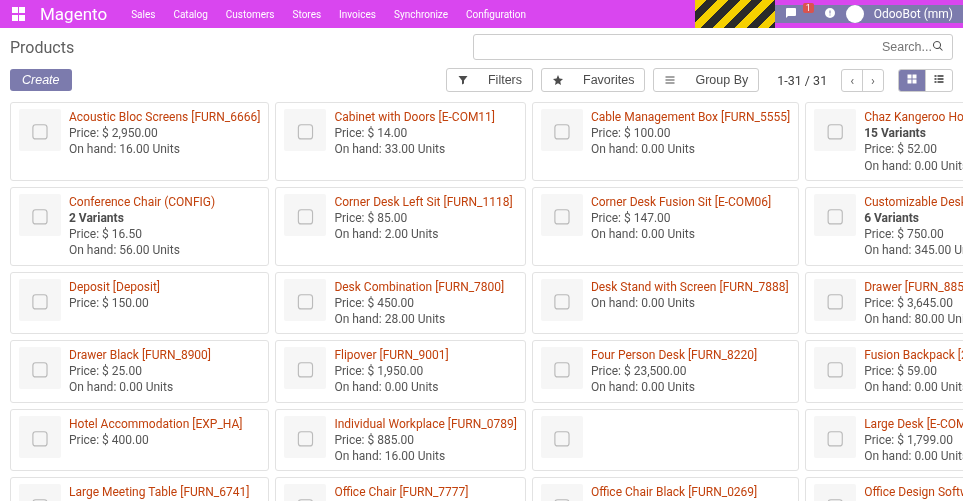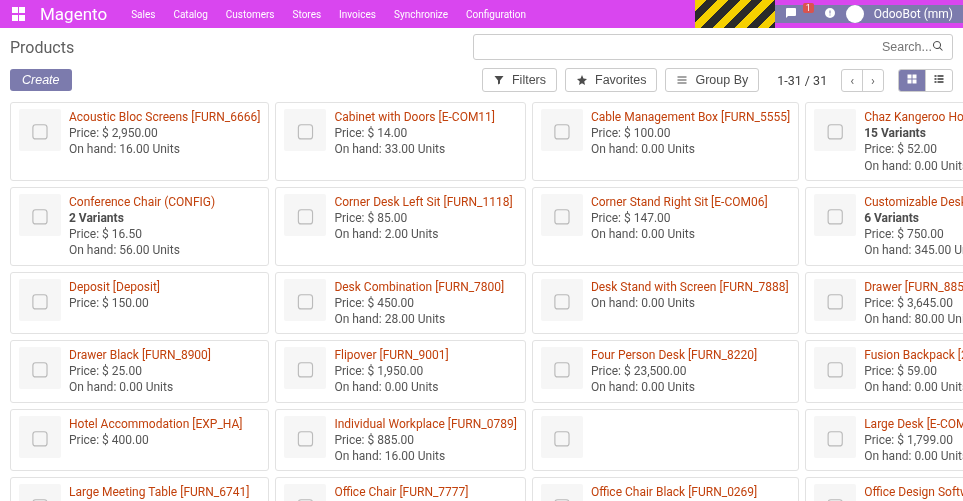--- a/index.html
+++ b/index.html
@@ -16,21 +16,21 @@
 .tray .ic { cursor: pointer; }
 .badge { background: #d9534f; color: #fff; border-radius: 2px; font-size: 9px; padding: 0 3px; margin-left: -4px; position: relative; top: -6px; }
 .avatar { width: 18px; height: 18px; border-radius: 50%; background: #fff; display: inline-block; }
 .header-row { display: flex; align-items: center; padding: 6px 10px; gap: 10px; }
 .page-title { font-size: 16px; color: #5f5f5f; flex: 0 0 auto; margin-right: auto; }
 .search-wrap { flex: 0 0 480px; display: flex; border: 1px solid #ccc; border-radius: 3px; height: 26px; align-items: center; padding: 0 8px; }
 .search-wrap input { flex: 1; border: none; outline: none; font-size: 12.5px; text-align: right; }
 .controls-row { display: flex; align-items: center; padding: 2px 10px 8px 10px; gap: 8px; }
 .btn-create { background: #7c7bad; color: #fff; border: none; padding: 4px 12px; border-radius: 3px; font-size: 12.5px; cursor: pointer; font-style: italic; }
 .spacer { flex: 1; }
-.btn-outline { background: #fff; border: 1px solid #ccc; padding: 4px 10px; border-radius: 3px; font-size: 12.5px; cursor: pointer; display: inline-flex; align-items: center; gap: 7px; color: #4c4c4c; justify-content: flex-end; }
+.btn-outline { background: #fff; border: 1px solid #ccc; padding: 4px 10px; border-radius: 3px; font-size: 12.5px; cursor: pointer; display: inline-flex; align-items: center; gap: 19px; color: #4c4c4c; justify-content: flex-end; }
 .pager { color: #404040; font-size: 12.5px; margin-left: 10px; margin-right: 6px; }
 .pager-arrows { display: flex; border: 1px solid #ccc; border-radius: 3px; overflow: hidden; }
 .pager-arrows span { padding: 3px 8px; cursor: pointer; color: #666; }
 .pager-arrows span + span { border-left: 1px solid #ccc; }
 .view-switch { display: flex; border: 1px solid #ccc; border-radius: 3px; overflow: hidden; margin-left: 6px; }
 .view-switch span { padding: 3px 7px; cursor: pointer; color: #666; }
 .view-switch span + span { border-left: 1px solid #ccc; }
 .view-switch .active { background: #7c7bad; color: #fff; }
 .grid { display: grid; grid-template-columns: repeat(4, 1fr); gap: 6px; padding: 2px 10px 10px 10px; }
 .card { border: 1px solid #e2e2e2; border-radius: 3px; padding: 6px 8px; display: flex; gap: 8px; min-height: 56px; background: #fff; }
@@ -180,21 +180,21 @@
       <div class="thumb">▢</div>
       <div class="info">
         <div class="name">Corner Desk Left Sit [FURN_1118]</div>
         <div class="price">Price: $ 85.00</div>
         <div class="onhand">On hand: 2.00 Units</div>
       </div>
     </div>
     <div class="card">
       <div class="thumb">▢</div>
       <div class="info">
-        <div class="name">Corner Stand Right Sit [E-COM06]</div>
+        <div class="name">Corner Desk Fusion Sit [E-COM06]</div>
         <div class="price">Price: $ 147.00</div>
         <div class="onhand">On hand: 0.00 Units</div>
       </div>
     </div>
     <div class="card">
       <div class="thumb">▢</div>
       <div class="info">
         <div class="name">Customizable Desk (CONFIG)</div>
         <div class="variants">6 Variants</div>
         <div class="price">Price: $ 750.00</div>

